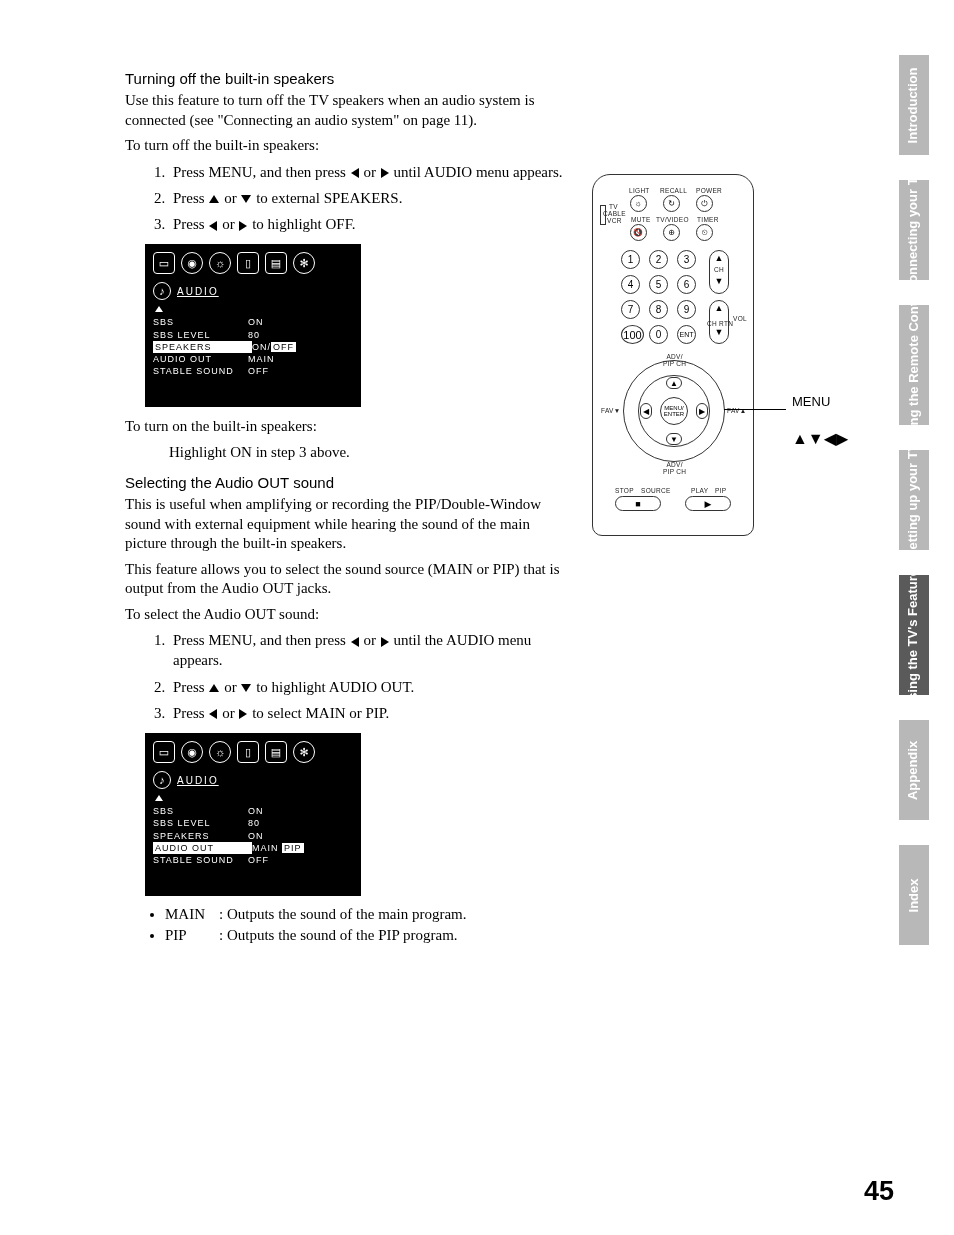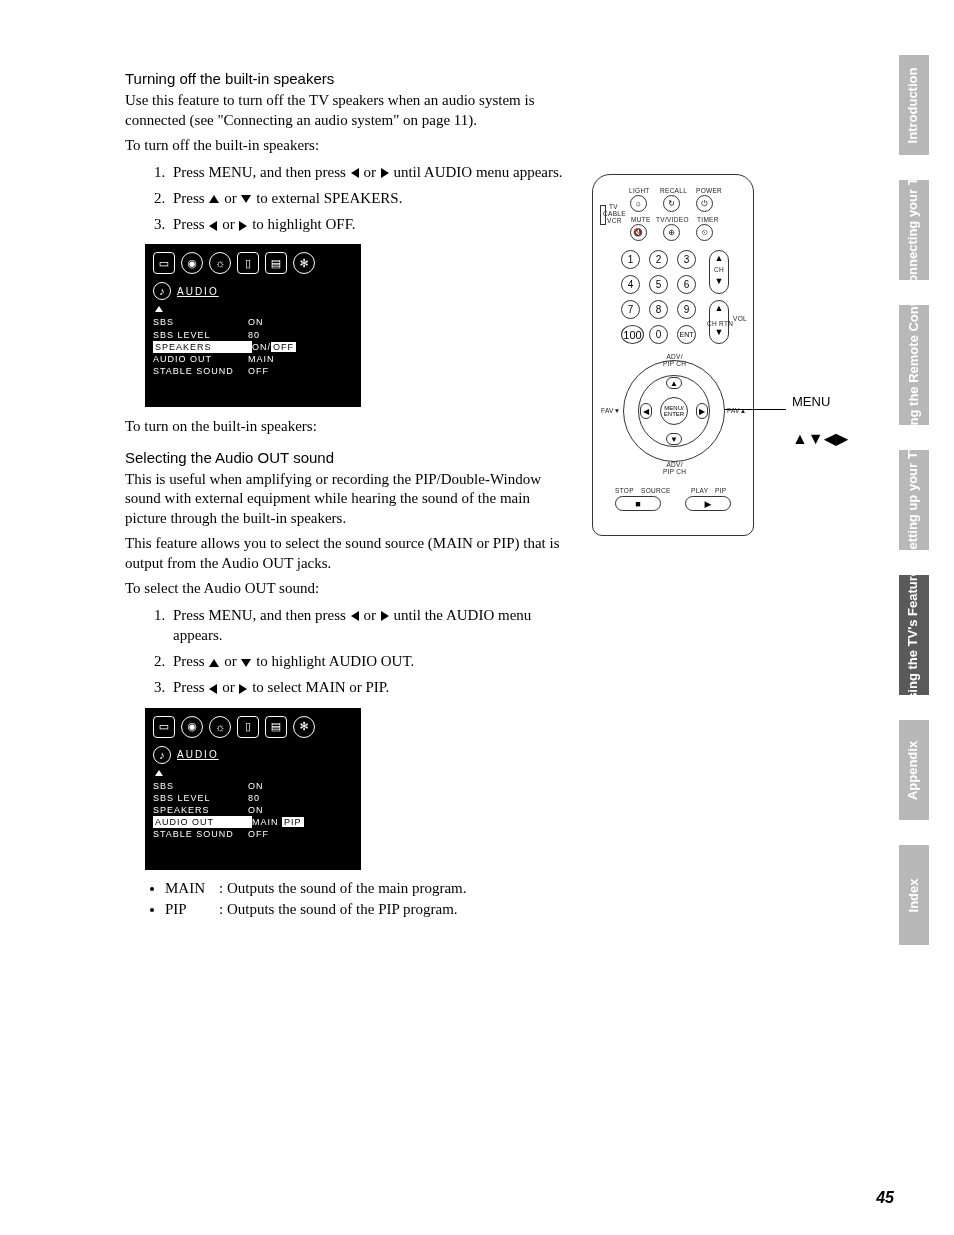--- a/index.html
+++ b/index.html
@@ -215,22 +215,21 @@
     line-height: 1.15;
   }
   .tab.active { background: #5a5a5a; }
 
   .page-number {
     position: absolute;
     right: 60px;
     bottom: 28px;
     font-family: Arial, sans-serif;
     font-weight: bold;
-    font-size: 16px;
-    font-style: italic;
+    font-size: 27px;
   }
 </style>
 </head>
 <body>
 
 <div class="page">
 
   <div class="main-col">
 
     <h3>Turning off the built-in speakers</h3>
@@ -280,20 +279,21 @@
             <span class="osd-val">MAIN</span>
           </div>
         <div class="osd-row">
             <span class="osd-label">STABLE  SOUND</span>
             <span class="osd-val">OFF</span>
           </div>
       </div>
     </div>
 
     <p>To turn on the built-in speakers:</p>
+    <p class="indent-p">Highlight ON in step 3 above.</p>
 
     <h3 style="margin-top:12px;">Selecting the Audio OUT sound</h3>
     <p>This is useful when amplifying or recording the PIP/Double-Window sound with external equipment while hearing the sound of the main picture through the built-in speakers.</p>
     <p>This feature allows you to select the sound source (MAIN or PIP) that is output from the Audio OUT jacks.</p>
     <p>To select the Audio OUT sound:</p>
     <ol>
       <li>
         <span>Press MENU, and then press </span><span class="tri-left"></span><span> or </span><span class="tri-right"></span><span> until the AUDIO menu appears.</span>
       </li>
       <li>

